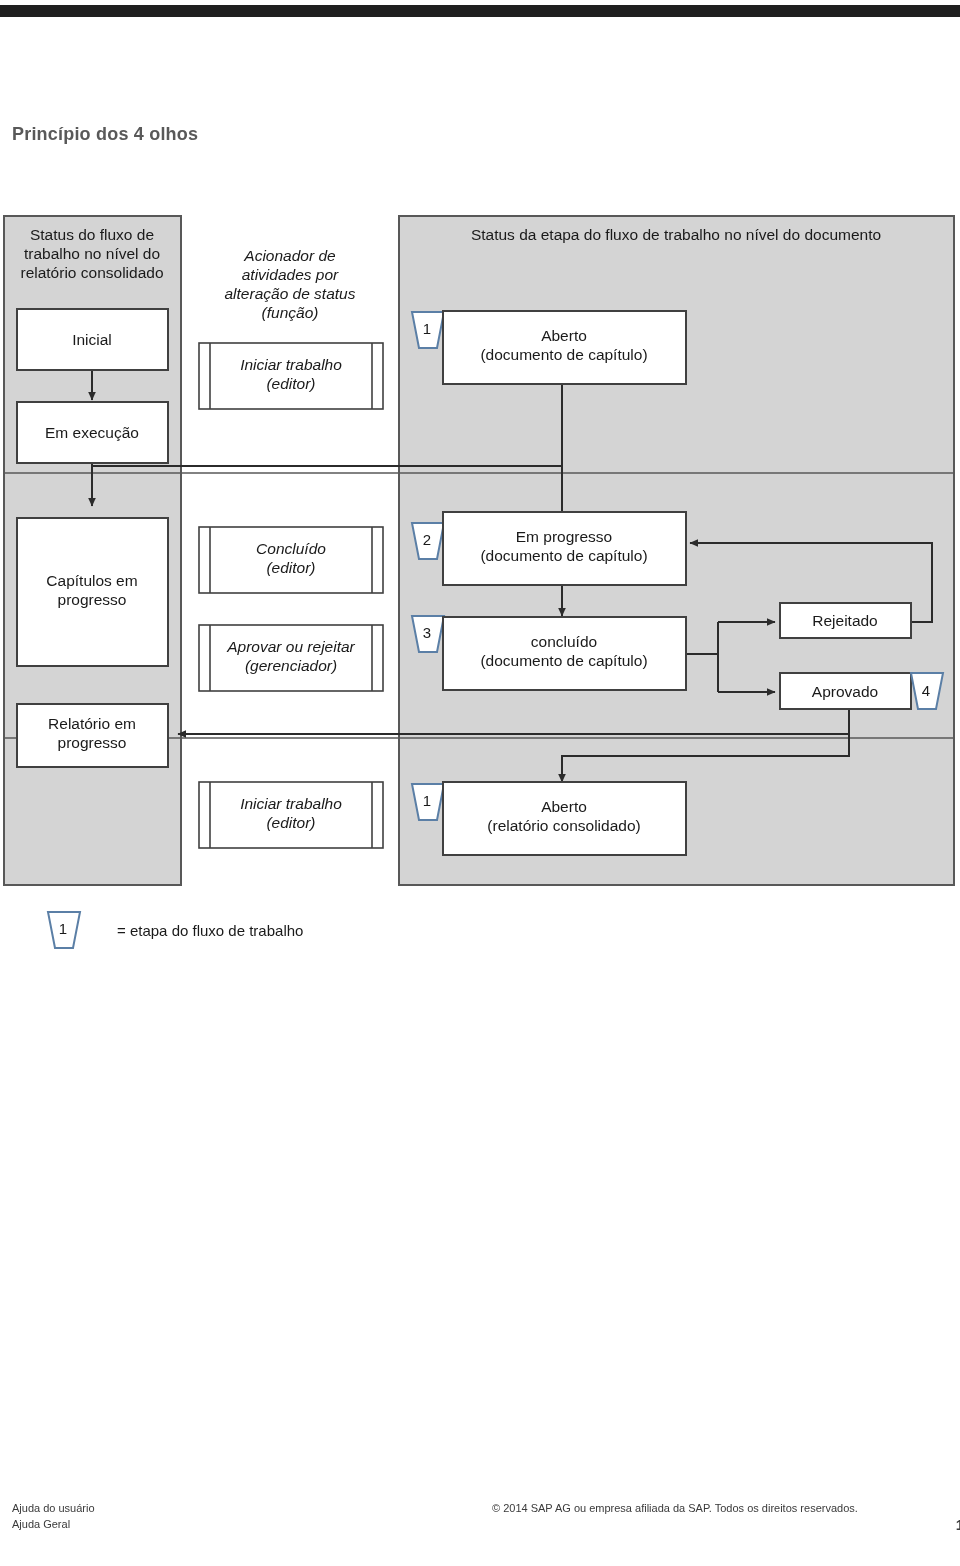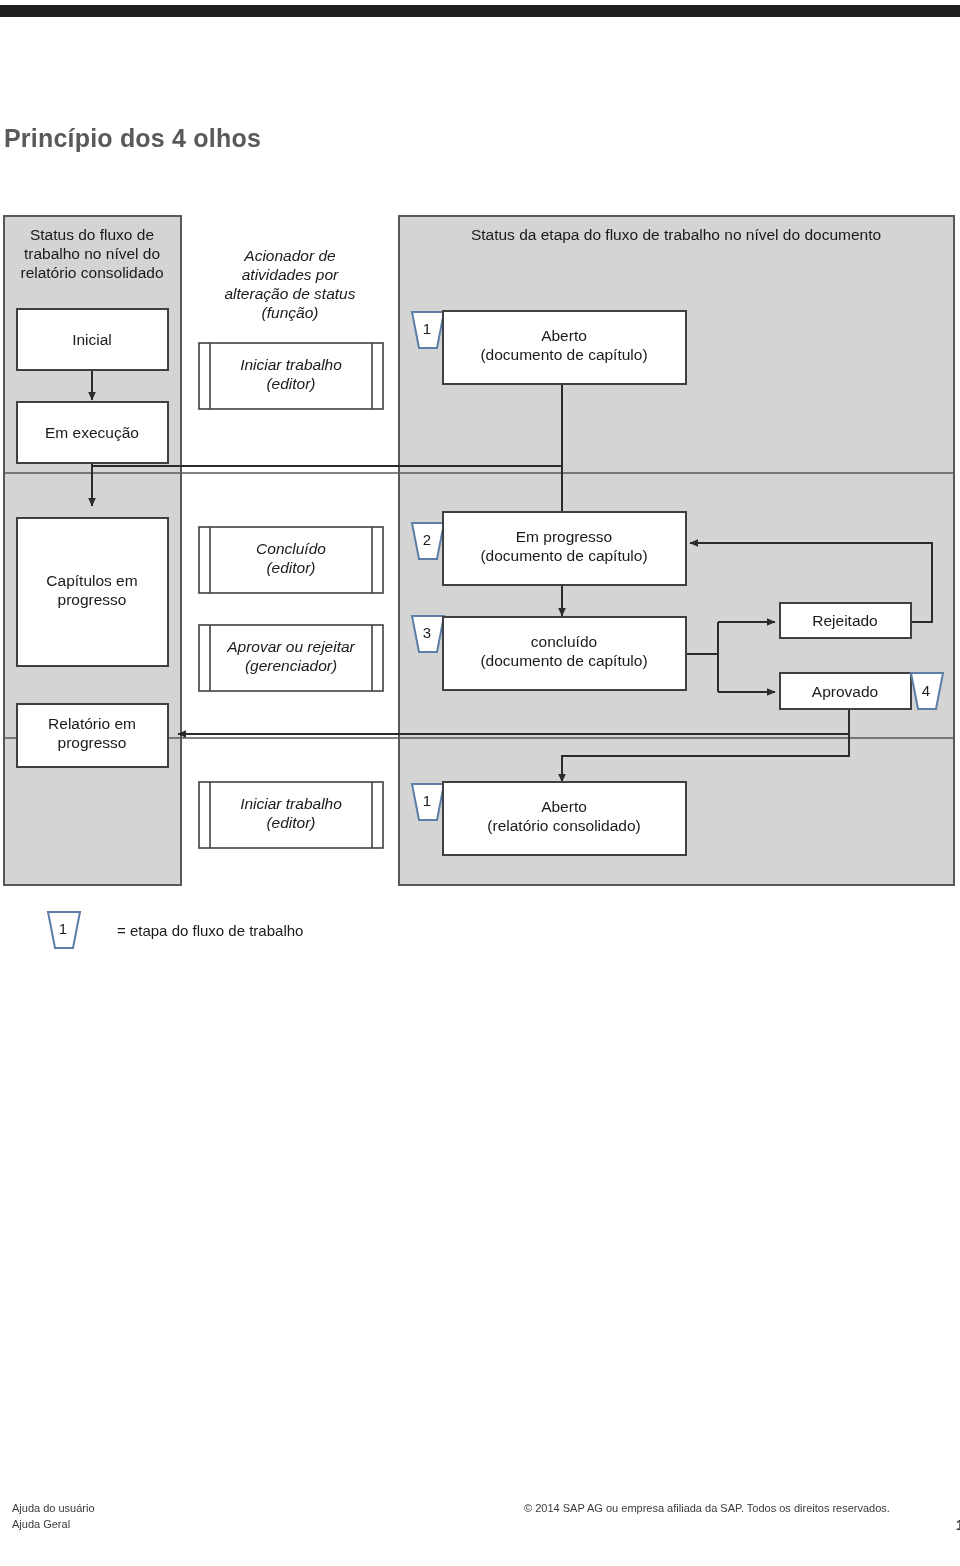--- a/index.html
+++ b/index.html
@@ -8,34 +8,34 @@
     background:#ffffff;
     font-family:"Liberation Sans", sans-serif;
     position:relative;
     overflow:hidden;
   }
   #topbar{
     position:absolute;left:0;top:5px;width:960px;height:12px;
     background:#1f1f1f;
   }
   #page-title{
-    position:absolute;left:4px;top:124px;
-    font-size:25px;font-weight:bold;color:#595959;
+    position:absolute;left:12px;top:124px;
+    font-size:18px;font-weight:bold;color:#595959;
     letter-spacing:.2px;
   }
   #diagram{
     position:absolute;left:0;top:204px;width:960px;height:770px;
   }
   #footer{
     position:absolute;left:8px;top:1496px;width:960px;height:60px;
     color:#3a3a3a;
   }
   .f-left{position:absolute;left:4px;top:4px;font-size:11px;line-height:16px;}
   .f-left b{font-weight:normal;}
-  .f-right{position:absolute;right:46px;top:4px;width:430px;text-align:center;font-size:11px;line-height:16px;}
+  .f-right{position:absolute;right:46px;top:4px;width:430px;text-align:left;font-size:11px;line-height:16px;}
   .f-page{position:absolute;right:4px;top:20px;font-size:15px;font-weight:bold;}
   svg{display:block;}
   text{font-family:"Liberation Sans", sans-serif;fill:#1a1a1a;}
   .lane-title{font-size:15.5px;}
   .node-t{font-size:15.5px;}
   .act-t{font-size:15.5px;font-style:italic;}
   .step-n{font-size:15px;}
   .legend-t{font-size:15px;}
 </style>
 </head>

